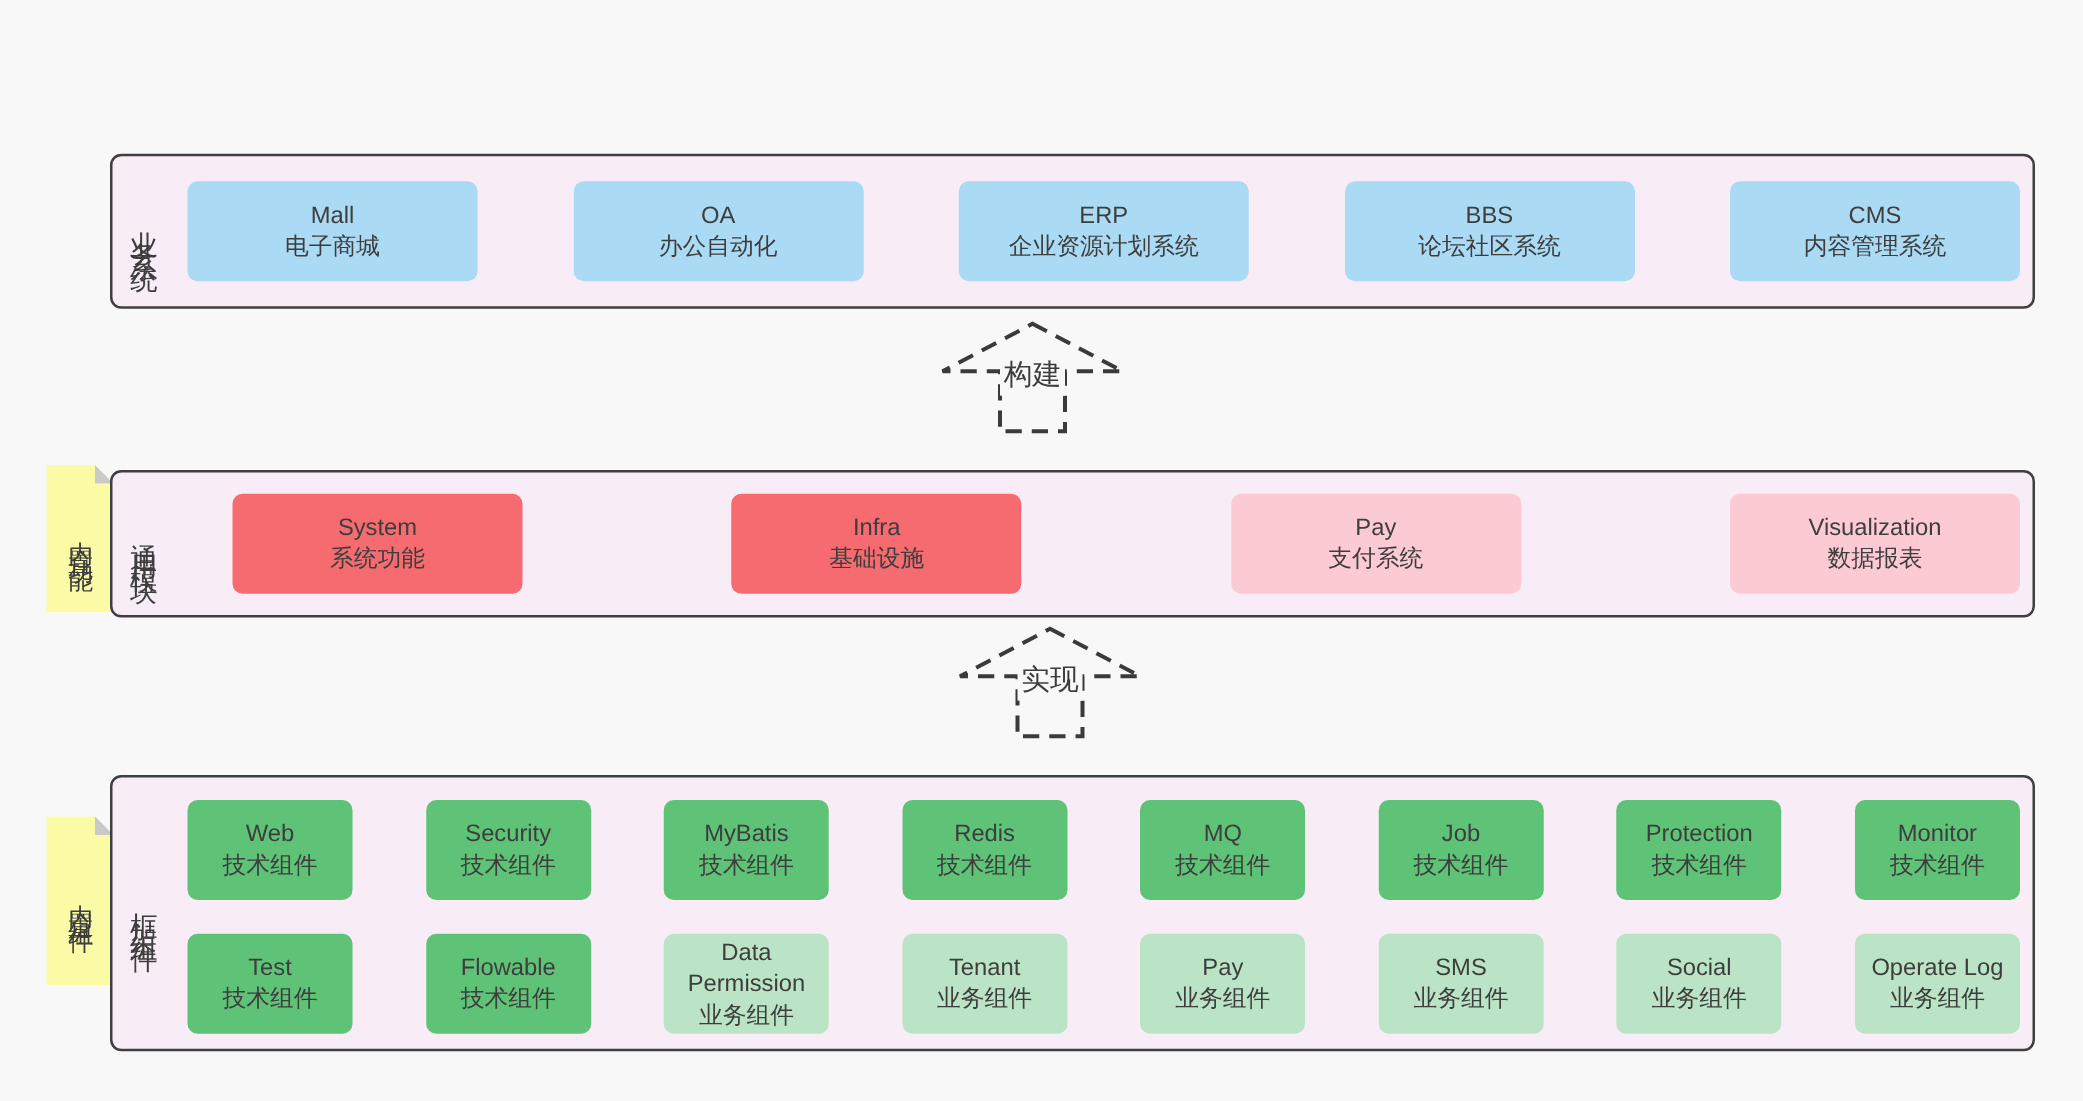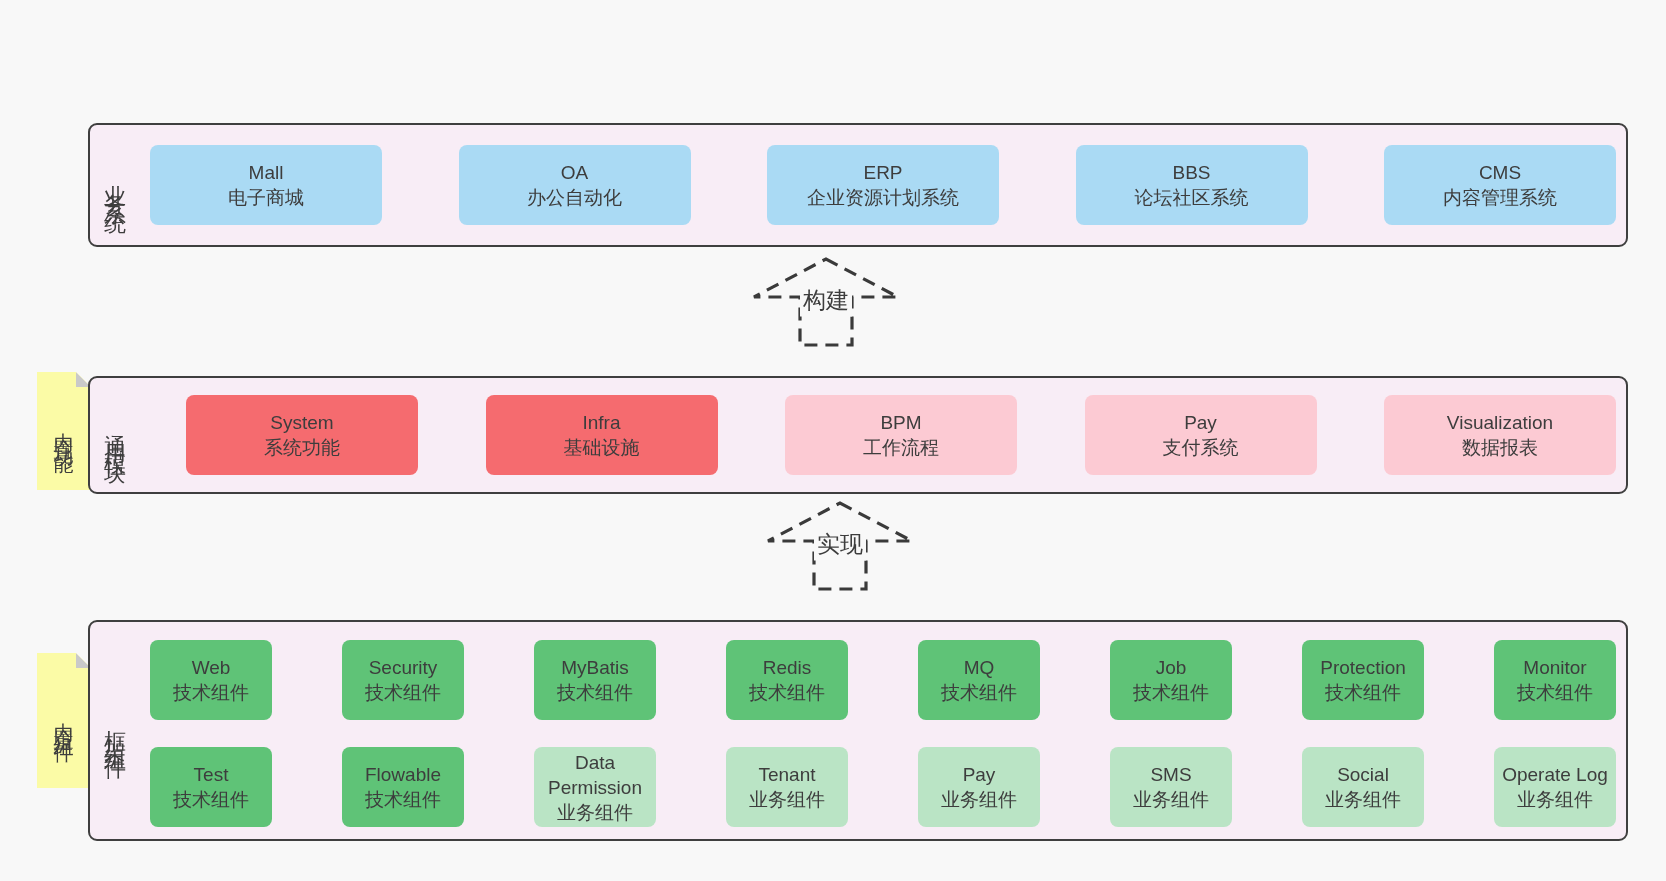--- a/index.html
+++ b/index.html
@@ -64,21 +64,21 @@
     flex-direction: column;
     align-items: center;
     justify-content: center;
     text-align: center;
     font-size: 19px;
     line-height: 25px;
     color: var(--text, #3d3d3d);
     padding: 0 4px;
     box-sizing: border-box;
   }
-  .boxes-8 .box { width: 122px; }
+  .boxes-8 .box { width: 132px; }
   .box[data-variant="blue"]        { background: var(--blue, #aadaf4); }
   .box[data-variant="red"]         { background: var(--red, #f56b6f); }
   .box[data-variant="pink"]        { background: var(--pink, #fccad3); }
   .box[data-variant="green"]       { background: var(--green, #5fc377); }
   .box[data-variant="green-light"] { background: var(--green_light, #bae4c5); }
 
   
   .note {
     position: absolute;
     left: 37px;
@@ -190,24 +190,20 @@
     <div class="boxes boxes-6">
       <div class="box" data-variant="red">
         <div>System</div>
         <div>系统功能</div>
       </div>
       <div class="box" data-variant="red">
         <div>Infra</div>
         <div>基础设施</div>
       </div>
       <div class="box" data-variant="pink">
-        <div>BPM</div>
-        <div>工作流程</div>
-      </div>
-      <div class="box" data-variant="pink">
         <div>Pay</div>
         <div>支付系统</div>
       </div>
       <div class="box" data-variant="pink">
         <div>Visualization</div>
         <div>数据报表</div>
       </div>
     </div>
   </section>
 

